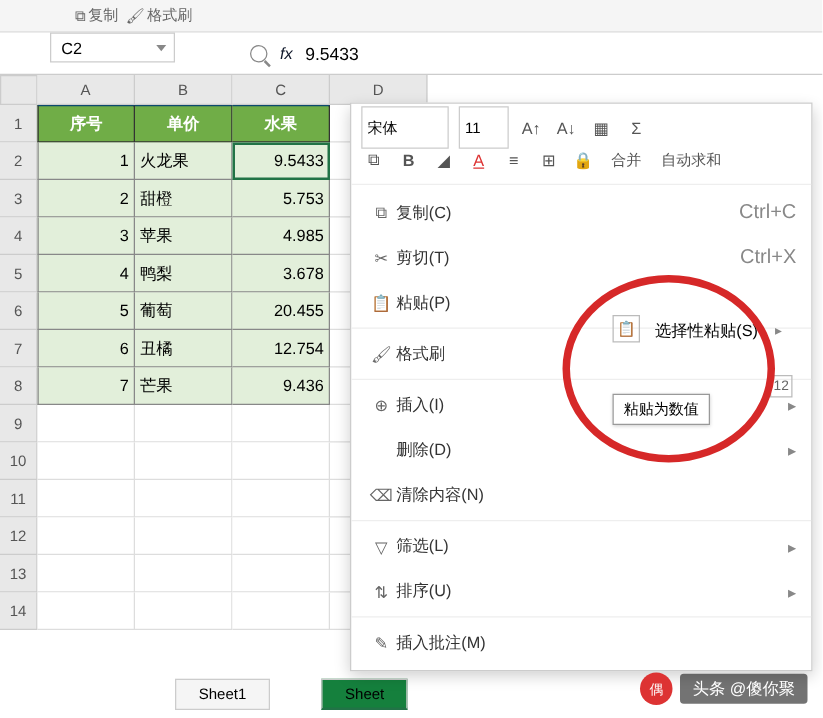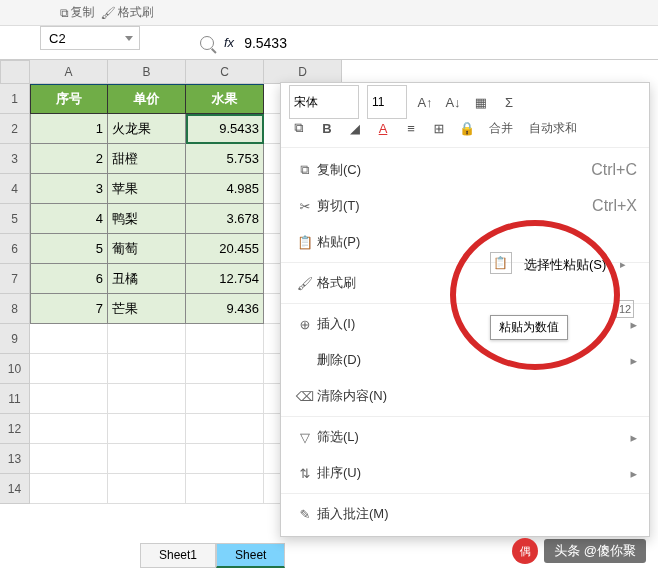--- a/index.html
+++ b/index.html
@@ -66,21 +66,21 @@
 
 
 .paste-special { position: absolute; left: 490px; top: 252px; width: 22px; height: 22px; border: 1px solid #bbb; display: flex; align-items: center; justify-content: center; z-index: 55; color: #666; }
 .paste-special-lbl { position: absolute; left: 524px; top: 256px; font-size: 13px; z-index: 55; }
 .paste-special-chev { position: absolute; left: 620px; top: 258px; font-size: 11px; color: #888; z-index: 55; }
 .paste-val-ico { position: absolute; left: 616px; top: 300px; width: 18px; height: 18px; border: 1px solid #bbb; z-index: 55; color: #666; display: flex; align-items: center; justify-content: center; font-size: 11px; }
 
 
 .tabs { position: absolute; bottom: 6px; left: 140px; display: flex; }
 .tab { padding: 4px 18px; border: 1px solid #ccc; background: #f5f5f5; font-size: 12px; }
-.tab.active { background: #7dd3fc; border-bottom: 2px solid #217346; }
+.tab.active { background: #15803d; border-bottom: 2px solid #217346; margin-left: 41px; }
 
 
 .wm { position: absolute; right: 12px; bottom: 10px; display: flex; align-items: center; gap: 6px; color: #fff; font-size: 13px; z-index: 80; }
 .wm .av { width: 26px; height: 26px; border-radius: 50%; background: #d33; display: flex; align-items: center; justify-content: center; color: #fff; font-size: 11px; }
 .wm .txt { background: rgba(0,0,0,0.55); padding: 3px 10px; border-radius: 3px; }
 </style>
 </head>
 <body>
 
 <div class="top-strip">

